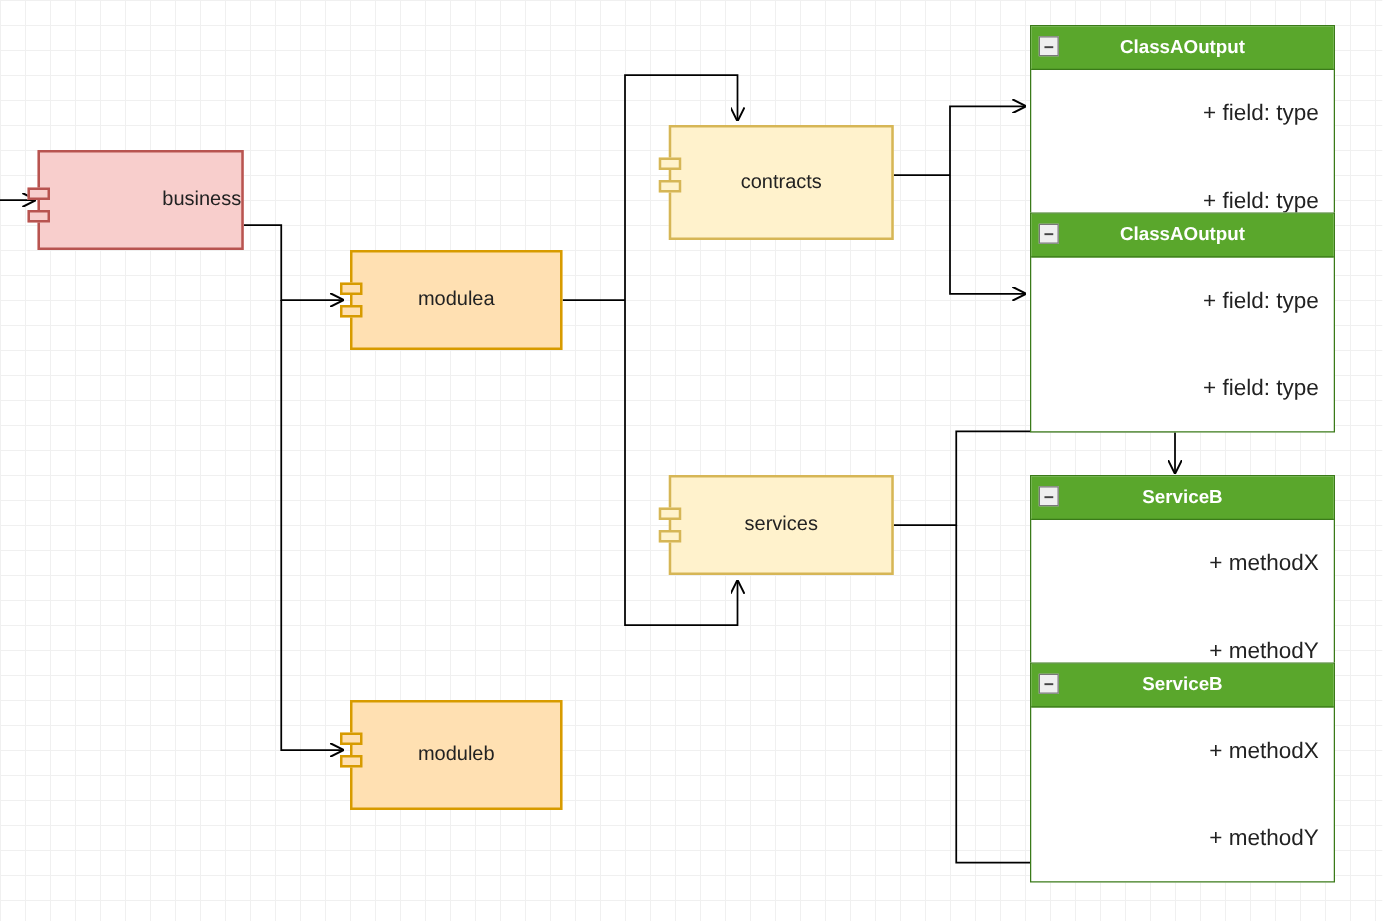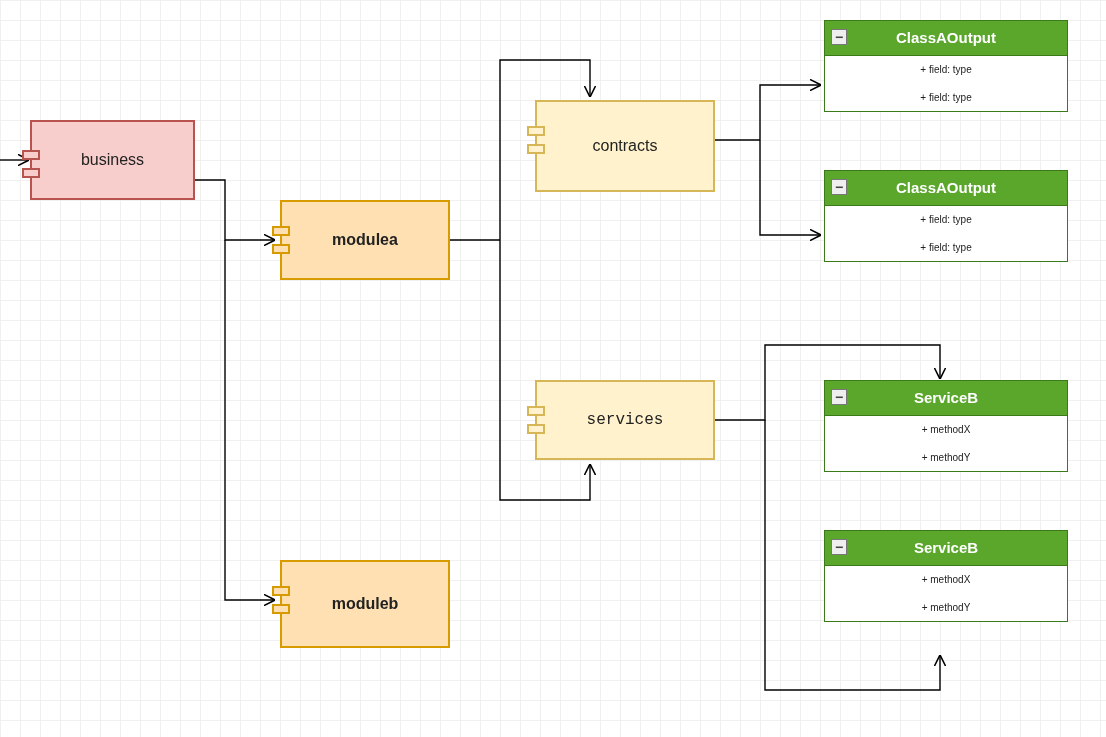--- a/index.html
+++ b/index.html
@@ -46,21 +46,21 @@
     left: -10px;
     width: 18px;
     height: 10px;
     border: 2px solid;
     background: inherit;
     box-sizing: border-box;
   }
 
   .c-pink   { background:#f8cecc; border-color:#b85450; color:#222; }
   .c-pink .notch { border-color:#b85450; }
-  .c-orange { background:#ffe0b2; border-color:#d79b00; color:#222;font-weight:bold; }
+  .c-orange { background:#ffe0b2; border-color:#d79b00; color:#222; }
   .c-orange .notch { border-color:#d79b00; }
   .c-yellow { background:#fff2cc; border-color:#d6b656; color:#222; }
   .c-yellow .notch { border-color:#d6b656; }
 
   
   .classbox {
     position: absolute;
     box-sizing: border-box;
     border: 1px solid #3a7a19;
     width: 244px;
@@ -82,23 +82,23 @@
     left:6px; top:8px;
     width:16px; height:16px;
     background:#efefef;
     border:1px solid #777;
     box-sizing:border-box;
     display:flex; align-items:center; justify-content:center;
     font-size:14px; font-weight:bold; line-height:1;
     color:#444;
   }
   .member {
-    padding: 8px 12px;
-    text-align:center;
-    font-size:10px;
+    padding: 24px 12px;
+    text-align:right;
+    font-size:18px;
   }
   .member + .member {
     border-top:1px solid #ddd0; 
   }
 </style>
 </head>
 <body>
 
 <div class="canvas">
 
@@ -122,21 +122,21 @@
     <path d="M 500 240 L 500 500 L 590 500 L 590 465" fill="none" stroke="#000" stroke-width="1.4" marker-end="url(#arrow)"></path>
 
     <path d="M 715 140 L 760 140" fill="none" stroke="#000" stroke-width="1.4"></path>
     <path d="M 760 140 L 760 85  L 820 85" fill="none" stroke="#000" stroke-width="1.4" marker-end="url(#arrow)"></path>
     <path d="M 760 140 L 760 235 L 820 235" fill="none" stroke="#000" stroke-width="1.4" marker-end="url(#arrow)"></path>
 
     <path d="M 715 420 L 765 420 L 765 345 L 940 345 L 940 378" fill="none" stroke="#000" stroke-width="1.4" marker-end="url(#arrow)"></path>
     <path d="M 765 420 L 765 690 L 940 690 L 940 656" fill="none" stroke="#000" stroke-width="1.4" marker-end="url(#arrow)"></path>
   </svg>
 
-  <div class="component c-pink" style="left:30px; top:120px; width:165px; height:80px;">
+  <div class="component c-pink" style="left:30px; top:120px; width:165px; height:80px;justify-content:flex-end;">
     <span class="notch" style="top:28px;"></span>
     <span class="notch" style="top:46px;"></span>
     <span>business</span>
   </div>
 
   <div class="component c-orange" style="left:280px; top:200px; width:170px; height:80px;">
     <span class="notch" style="top:24px;"></span>
     <span class="notch" style="top:42px;"></span>
     <span>modulea</span>
   </div>
@@ -146,21 +146,21 @@
     <span class="notch" style="top:42px;"></span>
     <span>moduleb</span>
   </div>
 
   <div class="component c-yellow" style="left:535px; top:100px; width:180px; height:92px;">
     <span class="notch" style="top:24px;"></span>
     <span class="notch" style="top:42px;"></span>
     <span>contracts</span>
   </div>
 
-  <div class="component c-yellow" style="left:535px; top:380px; width:180px; height:80px;font-family:Liberation Mono, monospace;">
+  <div class="component c-yellow" style="left:535px; top:380px; width:180px; height:80px;">
     <span class="notch" style="top:24px;"></span>
     <span class="notch" style="top:42px;"></span>
     <span>services</span>
   </div>
 
   <div class="classbox" style="left:824px; top:20px;">
     <div class="classhead">
       <span class="collapse-box">−</span>
       <span>ClassAOutput</span>
     </div>

